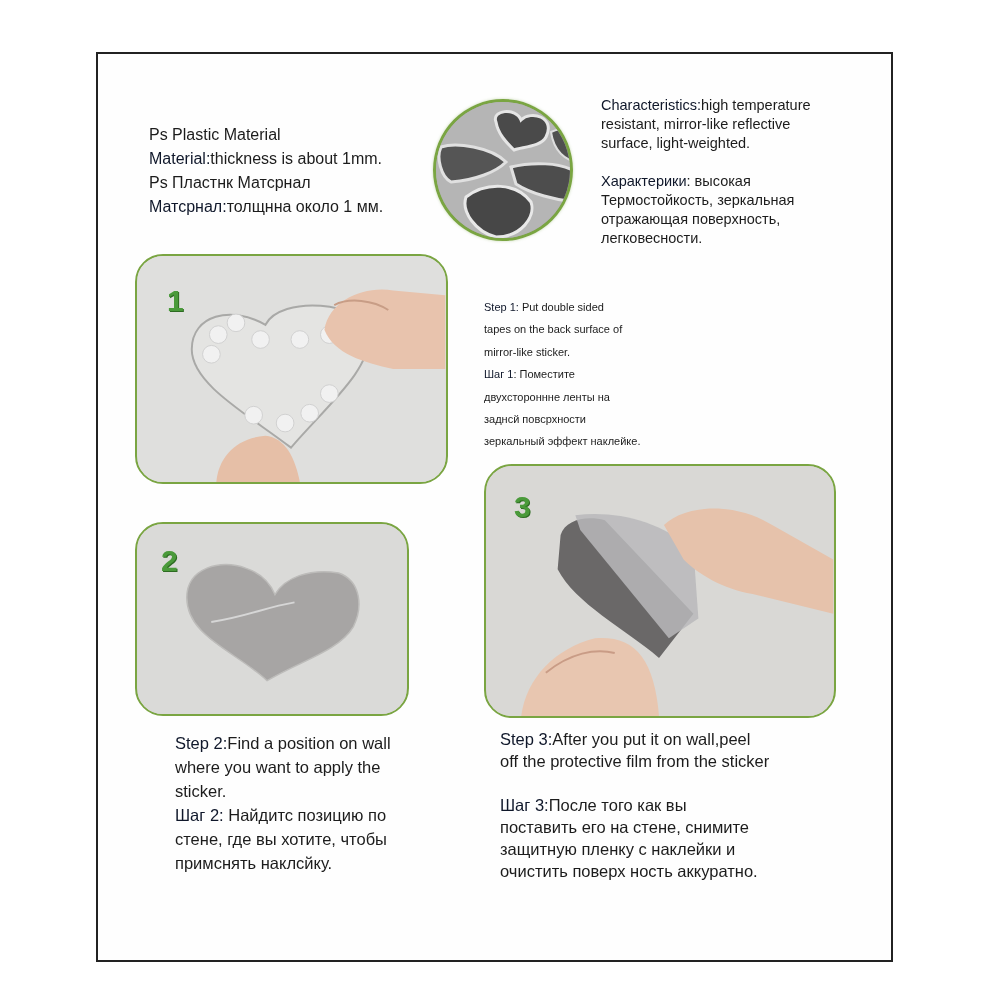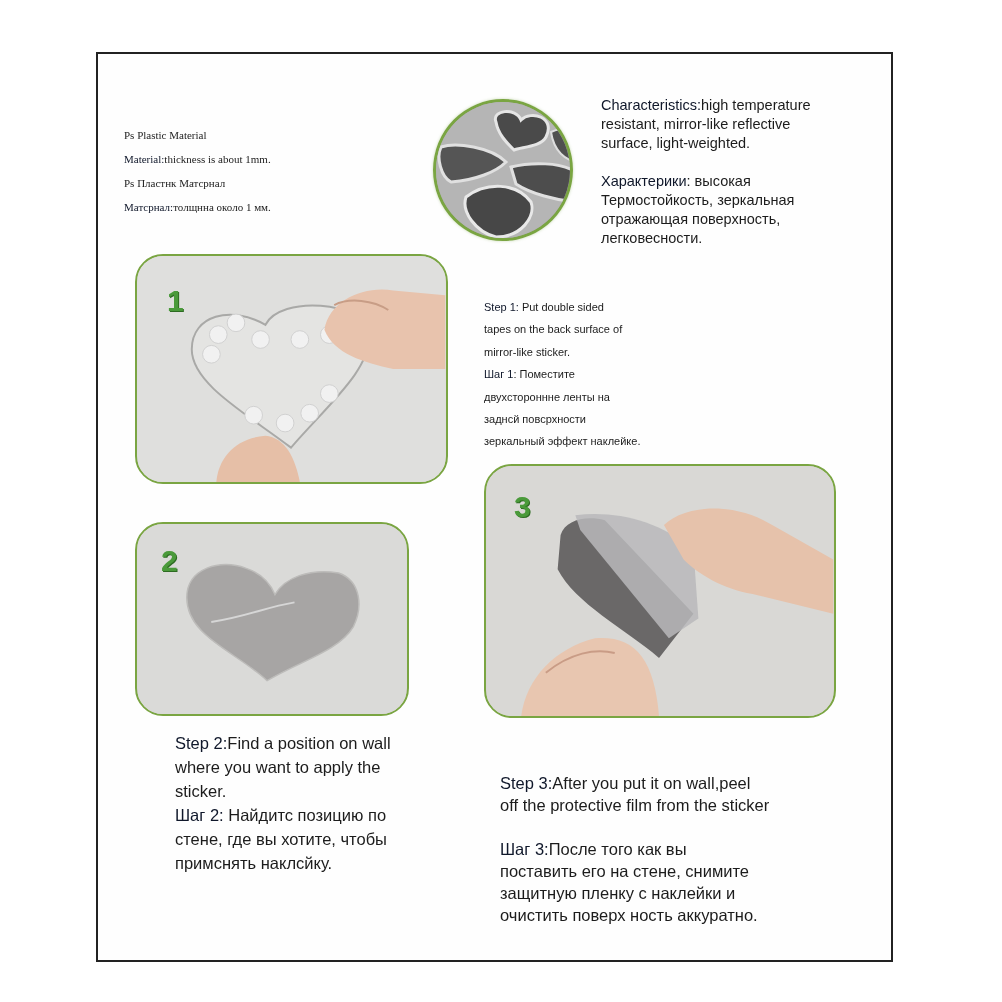--- a/index.html
+++ b/index.html
@@ -8,28 +8,28 @@
 
   .frame {
     position: absolute; left: 96px; top: 52px; width: 797px; height: 910px;
     border: 2px solid #222; background: #fefefe;
   }
 
   .txt { position: absolute; font-size: 16px; line-height: 22.5px; color: #1c1c1c; }
   .txt p { white-space: nowrap; }
   .red { color: #0f172a; }
 
-  .intro { left: 124px; top: 123px; font-size: 11px; line-height: 24px; font-family: Liberation Serif, serif; }
+  .intro { left: 149px; top: 123px; font-size: 16px; line-height: 24px; }
 
   .chars { left: 601px; top: 96px; font-size: 14.5px; line-height: 19px; }
   .chars .gap { height: 19px; }
 
   .step1-text { left: 484px; top: 296px; font-size: 11px; line-height: 22.4px; }
   .step2-text { left: 147px; top: 731px; font-size: 16.5px; line-height: 24px; margin-left: 28px; }
-  .step3-text { left: 500px; top: 728px; font-size: 16.5px; line-height: 22px; margin-top: 44px; }
+  .step3-text { left: 500px; top: 728px; font-size: 16.5px; line-height: 22px; }
   .step3-text .gap { height: 22px; }
 
   .circle {
     position: absolute; left: 433px; top: 99px; width: 140px; height: 142px;
     border-radius: 50%; border: 3px solid #7aa542; overflow: hidden;
     background: radial-gradient(circle at 45% 40%, #c9c9c9 0%, #a8a8a8 60%, #8f8f8f 100%);
     box-shadow: 0 0 3px rgba(120,160,70,0.4);
   }
 
   .panel {

